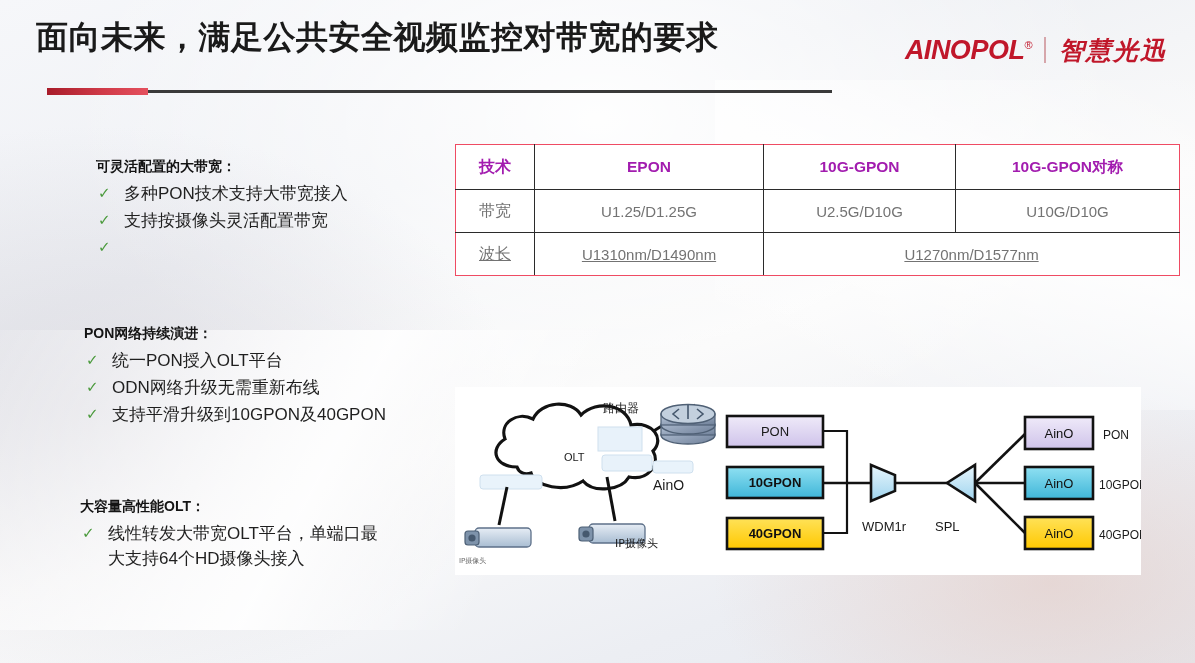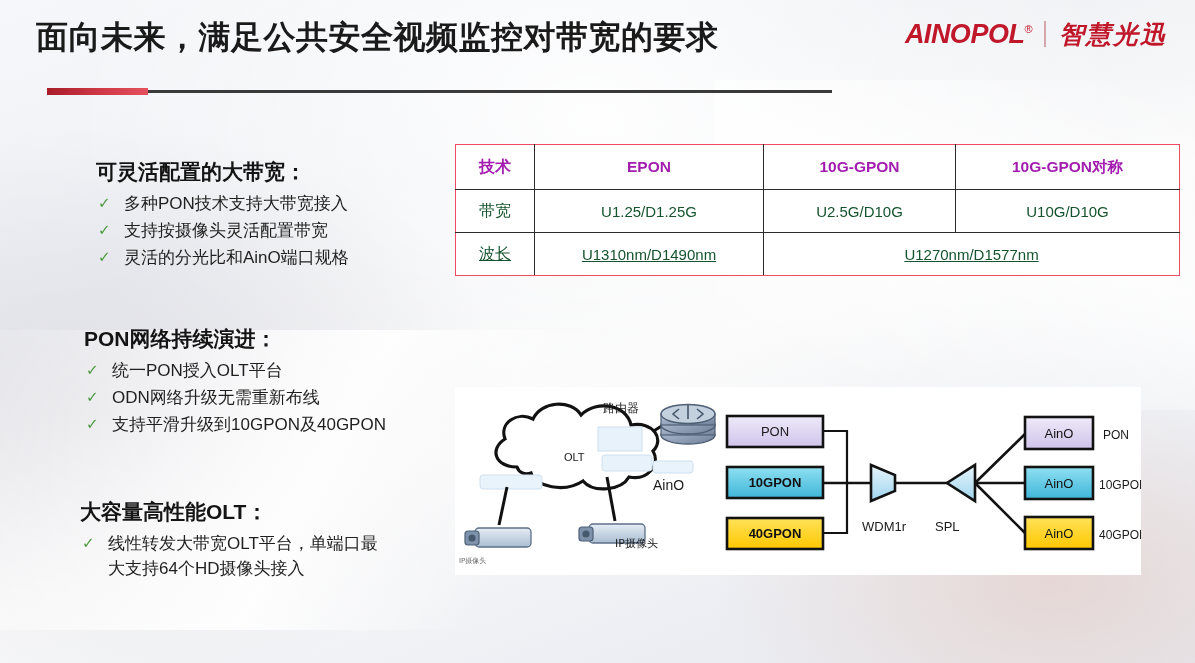--- a/index.html
+++ b/index.html
@@ -75,21 +75,21 @@
     left: 0;
     top: 0;
     width: 101px;
     height: 7px;
     background: linear-gradient(90deg, #a81c2a 0%, #d03a48 55%, #e4505e 100%);
   }
 
   .logo {
     position: absolute;
     right: 28px;
-    top: 16px;
+    top: 32px;
     display: flex;
     align-items: center;
     height: 36px;
   }
   .logo-mark {
     position: relative;
     font-size: 27px;
     font-weight: bold;
     font-style: italic;
     color: #c0172a;
@@ -114,21 +114,21 @@
     font-weight: bold;
     font-style: italic;
     color: #c0172a;
     letter-spacing: 2px;
     line-height: 1;
   }
 
   
   .block { position: absolute; }
   .block-head {
-    font-size: 21px;
+    font-size: 14px;
     font-weight: bold;
     color: #141414;
     white-space: nowrap;
     margin-bottom: 5px;
   }
   .bullets { list-style: none; margin: 0; padding: 0; }
   .bullet {
     display: flex;
     align-items: flex-start;
     font-size: 17px;
@@ -157,21 +157,21 @@
     width: 688px;
     border-collapse: collapse;
     background: rgba(255,255,255,0.92);
     table-layout: fixed;
   }
   #spec-table td {
     border: 1px solid #2b2b2b;
     height: 38px;
     text-align: center;
     font-size: 15px;
-    color: #14532d;
+    color: #737373;
     padding: 2px 4px;
   }
   #spec-table tr.head td {
     color: #a21caf;
     font-weight: bold;
     font-size: 15.5px;
     height: 40px;
   }
   #spec-table tr.head td:first-child { font-size: 16px; }
   #spec-table td.lab { font-size: 16px; }
@@ -219,21 +219,20 @@
       <li class="bullet">
         <span class="tick">✓</span>
         <span class="bullet-text">多种PON技术支持大带宽接入</span>
       </li>
       <li class="bullet">
         <span class="tick">✓</span>
         <span class="bullet-text">支持按摄像头灵活配置带宽</span>
       </li>
       <li class="bullet">
         <span class="tick">✓</span>
-        <span class="bullet-text">灵活的分光比和AinO端口规格</span>
       </li>
     </ul>
   </div>
 
   <div class="block" id="block-evolution">
     <div class="block-head">PON网络持续演进：</div>
     <ul class="bullets">
       <li class="bullet">
         <span class="tick">✓</span>
         <span class="bullet-text">统一PON授入OLT平台</span>

